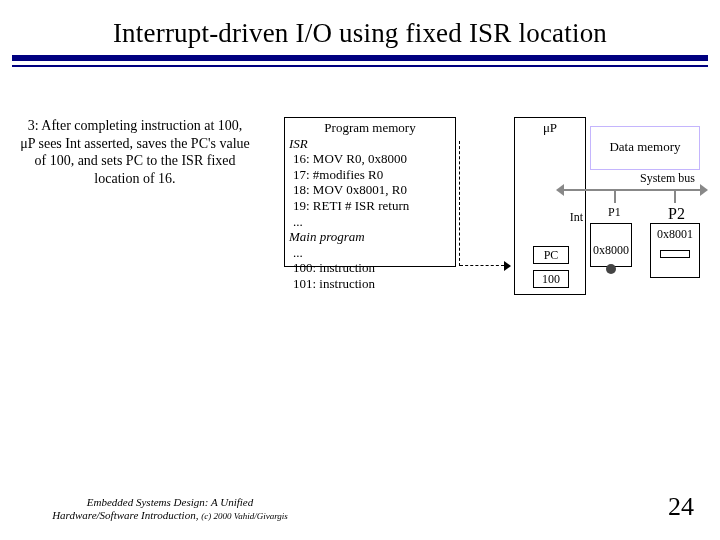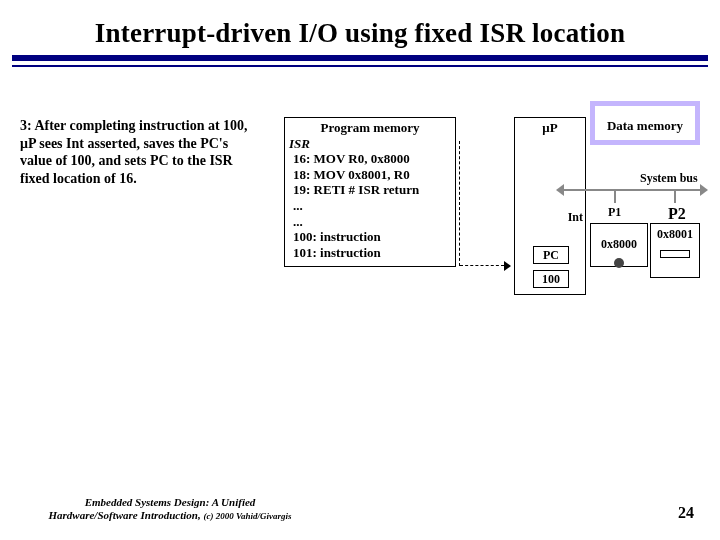--- a/index.html
+++ b/index.html
@@ -1,15 +1,15 @@
 <!DOCTYPE html>
 <html><head>
 <meta charset="utf-8">
 <style>
-  * { box-sizing: border-box; margin: 0; padding: 0; font-weight: bold; }
+  * { box-sizing: border-box; margin: 0; padding: 0; }
   body {
     width: 720px; height: 540px;
     background: #fff;
     font-family: "Times New Roman", serif;
     position: relative;
     color: #000;
   }
   .title {
     font-size: 27px;
     text-align: center;
@@ -26,20 +26,21 @@
     position: relative;
     padding: 50px 20px 0;
     height: 360px;
   }
   .explain {
     position: absolute;
     left: 20px; top: 50px;
     width: 230px;
     font-size: 14px;
     line-height: 1.25;
+    text-align: center;
   }
   .progmem {
     position: absolute;
     left: 284px; top: 50px;
     width: 172px; height: 150px;
     border: 1px solid #000;
     font-size: 13px;
     padding: 2px 4px;
     line-height: 1.2;
   }
@@ -68,23 +69,23 @@
   }
   .pcval {
     position: absolute; left: 18px; top: 152px;
     width: 36px; height: 18px;
     border: 1px solid #000;
     text-align: center; font-size: 12px;
     line-height: 16px;
   }
   .datamem {
     position: absolute;
-    left: 590px; top: 34px;
+    left: 590px; top: 59px;
     width: 110px; height: 44px;
-    border: 5px solid #c4b5fd;
+    border: 1px solid #c4b5fd;
     text-align: center; font-size: 13px;
     line-height: 40px;
   }
   .sysbus {
     position: absolute;
     left: 640px; top: 104px;
     font-size: 12px;
   }
   .busline {
     position: absolute;
@@ -105,23 +106,23 @@
     border-top: 6px solid transparent;
     border-bottom: 6px solid transparent;
     border-left: 8px solid #888;
   }
   .busstub1 { position:absolute; left:614px; top:122px; width:2px; height:14px; background:#888;}
   .busstub2 { position:absolute; left:674px; top:122px; width:2px; height:14px; background:#888;}
   .p1lbl { position:absolute; left:608px; top:138px; font-size:12px; }
   .p2lbl { position:absolute; left:668px; top:138px; font-size:16px; }
   .p1box {
     position:absolute; left:590px; top:156px;
-    width: 58px; height: 44px;
+    width: 42px; height: 44px;
     border:1px solid #000; font-size:12px;
-    text-align:center; padding-top:13px;
+    text-align:center; padding-top:19px;
   }
   .p2box {
     position:absolute; left:650px; top:156px;
     width: 50px; height: 55px;
     border:1px solid #000; font-size:12px;
     text-align:center; padding-top:3px;
   }
   .dot {
     width: 10px; height: 10px; background:#444; border-radius:50%;
     margin: 6px auto 0;
@@ -148,41 +149,43 @@
     transform: scaleX(-1);
   }
   .footer {
     position: absolute; left: 20px; bottom: 18px;
     width: 300px; font-size: 11px; font-style: italic;
     text-align: center; line-height: 1.2;
   }
   .footer .sub { font-style: italic; font-size: 9px; }
   .pagenum {
     position: absolute; right: 26px; bottom: 18px;
-    font-size: 16px;
+    font-size: 26px;
   }
 </style>
 </head>
 <body>
 
 <div class="title">Interrupt-driven I/O using fixed ISR location</div>
 <div class="hr-thick"></div>
 <div class="hr-thin"></div>
 
 <div class="content">
 
   <div class="explain">3: After completing instruction at 100, μP sees Int asserted, saves the PC's value of 100, and sets PC to the ISR fixed location of 16.</div>
 
   <div class="progmem">
     <div class="hdr">Program memory</div>
     <div><em>ISR</em></div>
     <div class="indent">16:  MOV R0, 0x8000</div>
+    <div class="indent">17:  #modifies R0</div>
     <div class="indent">18:  MOV 0x8001, R0</div>
     <div class="indent">19:  RETI  # ISR return</div>
     <div class="indent">...</div>
+    <div><em>Main program</em></div>
     <div class="indent">...</div>
     <div class="indent">100: instruction</div>
     <div class="indent">101: instruction</div>
   </div>
 
   <div class="dash-v"></div>
   <div class="dash-h"></div>
   <div class="dash-arrow"></div>
 
   <div class="cpu">

